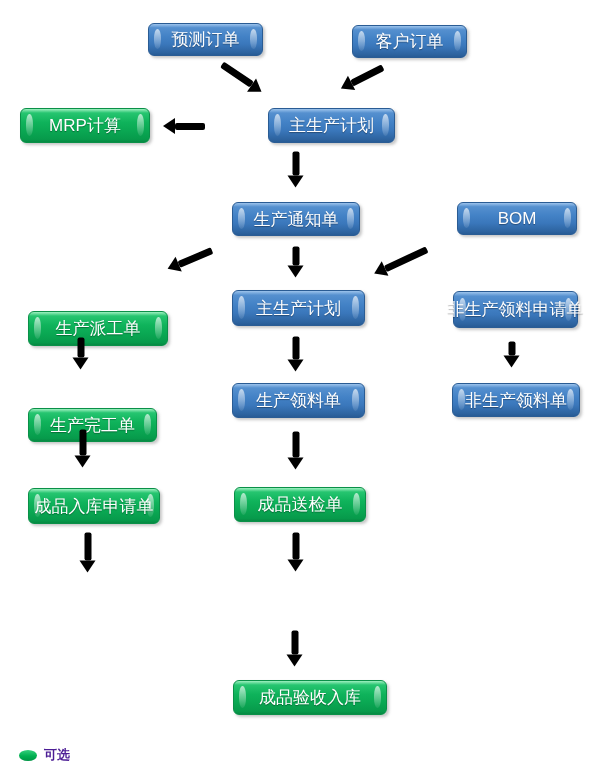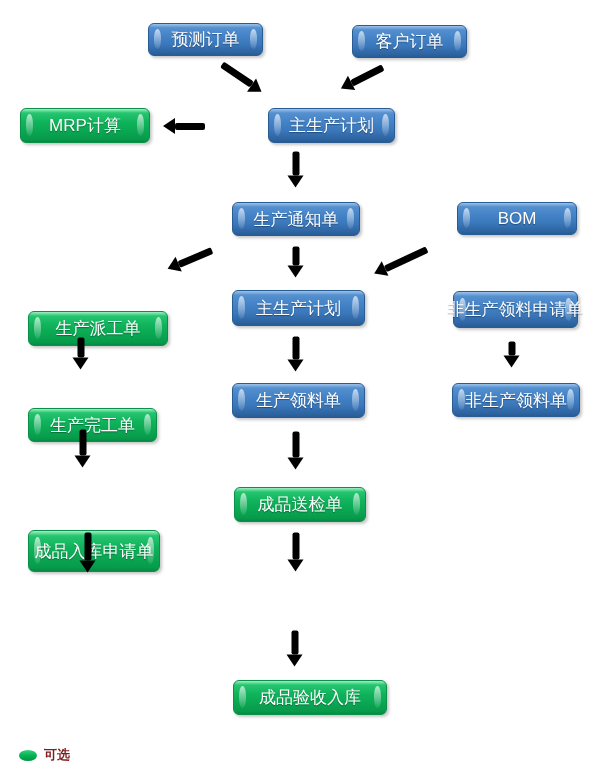--- a/index.html
+++ b/index.html
@@ -40,21 +40,21 @@
     border-left:12px solid #000;
   }
   
   .legend{
     position:absolute;left:19px;top:746px;display:flex;align-items:center;gap:7px;
   }
   .legend-swatch{
     width:18px;height:11px;border-radius:50%;
     background:linear-gradient(180deg,#35cf7d 0%,#00b050 55%,#009445 100%);
   }
-  .legend-label{font-size:13px;font-weight:bold;color:#7f1d1d;}
+  .legend-label{font-size:13px;font-weight:bold;color:#4c1d95;}
 </style>
 </head>
 <body>
 
 <div class="canvas">
 
   <div class="node blue" style="left:148px;top:23px;width:115px;height:33px;">
     <span>预测订单</span>
   </div>
   <div class="node blue" style="left:352px;top:25px;width:115px;height:33px;">
@@ -88,21 +88,21 @@
   <div class="node green" style="left:28px;top:384px;width:129px;height:34px;margin-top:24px;">
     <span>生产完工单</span>
   </div>
   <div class="node blue" style="left:232px;top:383px;width:133px;height:35px;">
     <span>生产领料单</span>
   </div>
   <div class="node blue" style="left:452px;top:383px;width:128px;height:34px;">
     <span>非生产领料单</span>
   </div>
 
-  <div class="node green" style="left:28px;top:488px;width:132px;height:42px;margin-top:42px;">
+  <div class="node green" style="left:28px;top:488px;width:132px;height:36px;">
     <span>成品入库申请单</span>
   </div>
   <div class="node green" style="left:234px;top:487px;width:132px;height:35px;">
     <span>成品送检单</span>
   </div>
 
 
   <div class="node green" style="left:233px;top:680px;width:154px;height:35px;">
     <span>成品验收入库</span>
   </div>

